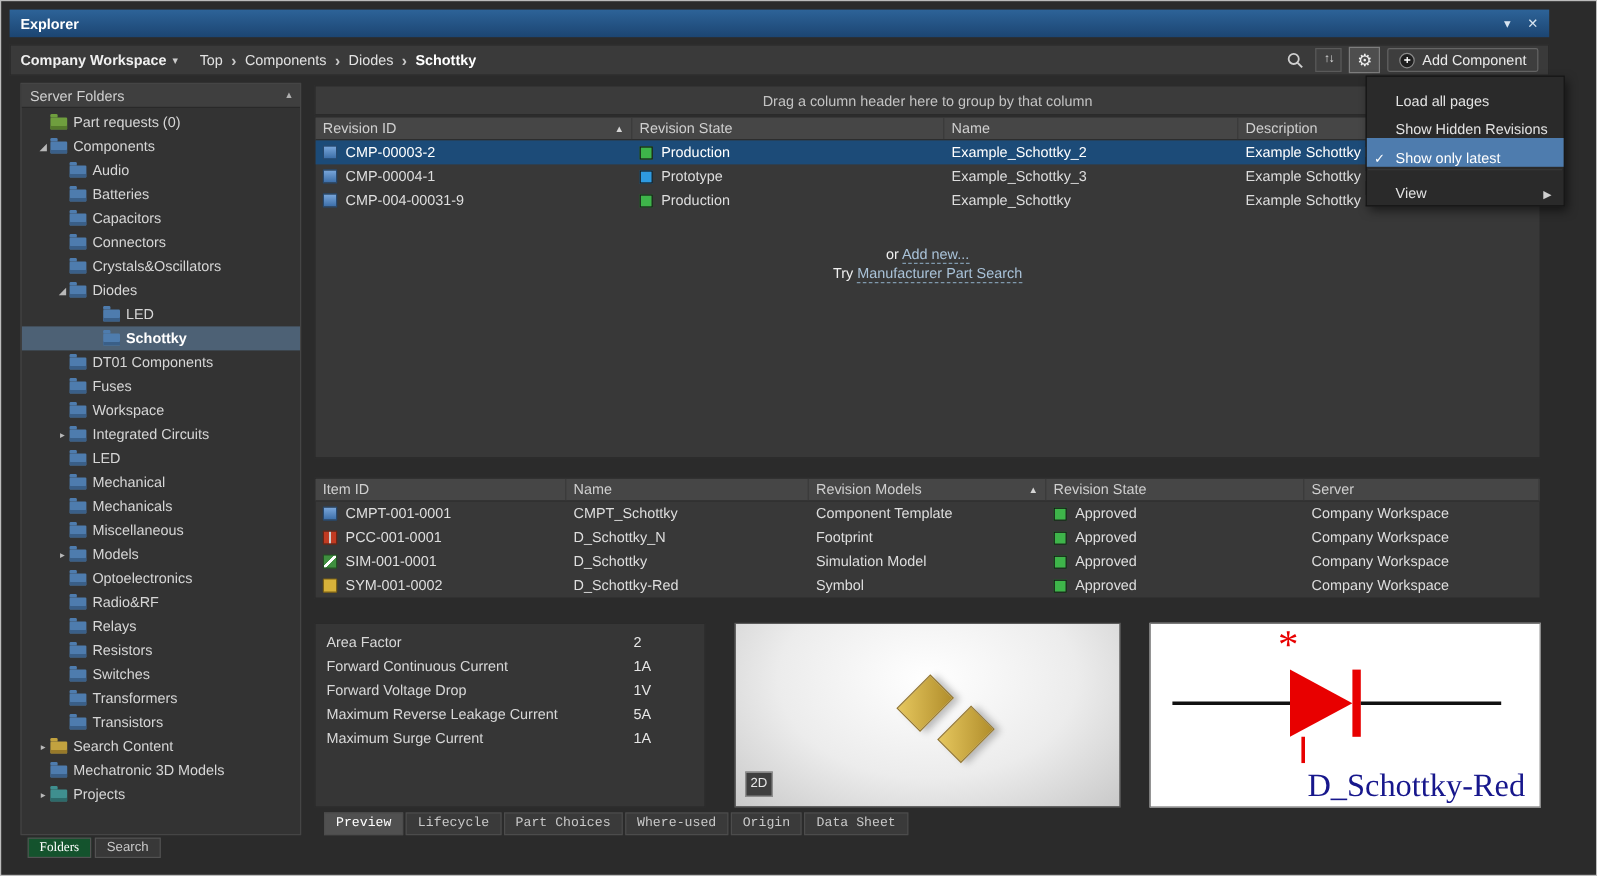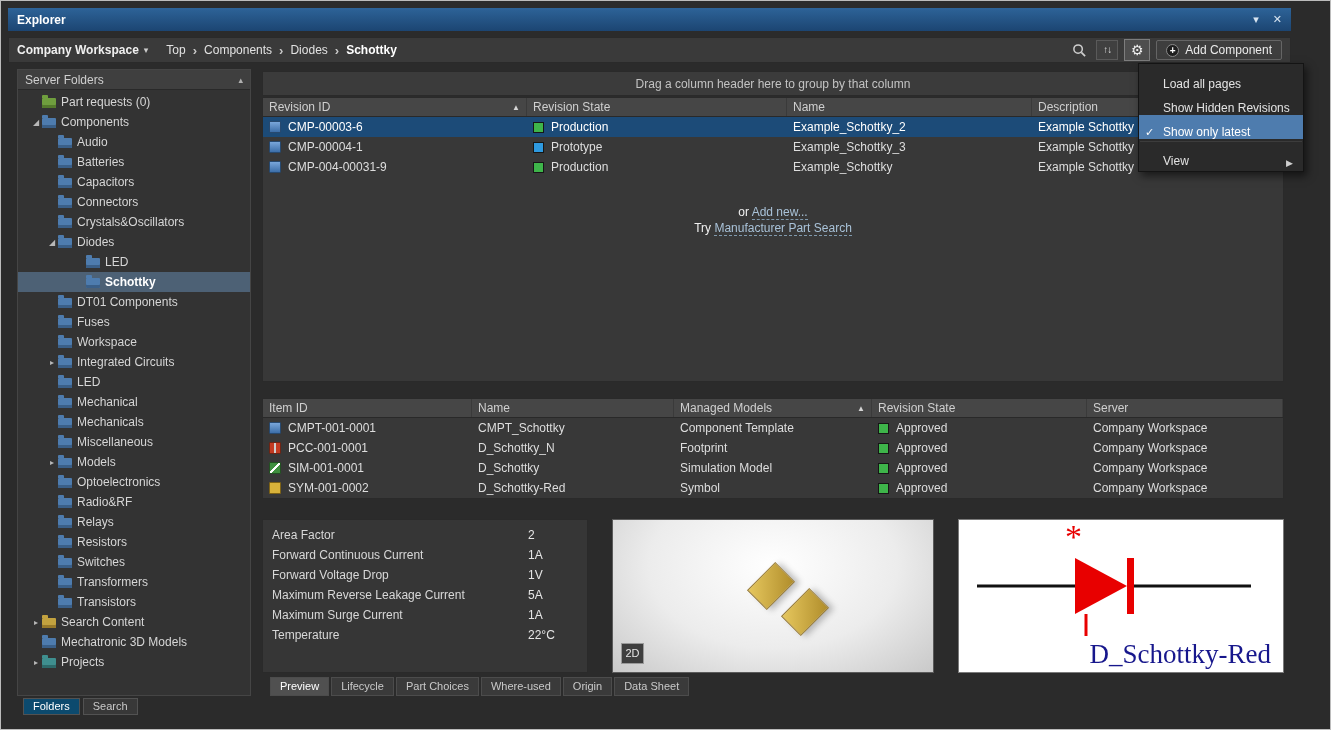--- a/index.html
+++ b/index.html
@@ -67,21 +67,21 @@
   .lvl-0 { padding-left:12px; } .lvl-1 { padding-left:28px; } .lvl-2 { padding-left:56px; }
   .ticon { width:14px; height:10px; border-radius:1px; position:relative; flex:none; margin-top:2px; }
   .ticon::before { content:""; position:absolute; top:-3px; left:0; width:6px; height:3px;
     border-radius:1px 1px 0 0; background:inherit; }
   .folder-blue { background:#4e7cae; box-shadow:inset 0 -3px 0 #3a5f88; }
   .folder-yellow { background:#c2a23f; box-shadow:inset 0 -3px 0 #97792a; }
   .part-requests { background:#6f9e3e; box-shadow:inset 0 -3px 0 #54792c; }
   .projects { background:#3f8f8f; box-shadow:inset 0 -3px 0 #2d6a6a; }
   .sb-tabs { position:absolute; left:22px; top:697px; display:flex; gap:3px; }
   .sb-tab { font-size:11px; padding:1px 9px 2px; background:#383838; border:1px solid #525252; color:#c9c9c9; cursor:pointer; }
-  .sb-tab.active { background:#0c4a6e; color:#ffffff; }
+  .sb-tab.active { background:#14532d; color:#ffffff;font-family:Liberation Serif, serif; }
   
   .main { position:absolute; left:261px; top:70px; width:1022px; }
   .groupbar { height:25px; line-height:24px; background:#3b3b3b; border:1px solid #2a2a2a;
     text-align:center; color:#c3c3c3; }
   .panel { background:#383838; border:1px solid #2a2a2a; }
   .table1 { margin-top:1px; height:285px; }
   .table2 { margin-top:16px; height:101px; }
   .thead { display:flex; height:19px; background:#464646; border-bottom:1px solid #292929;justify-content:space-between; }
   .th { display:flex; align-items:center; justify-content:space-between; padding:0 6px;
     color:#cfcfcf; border-right:1px solid #3a3a3a; overflow:hidden; cursor:pointer; }
@@ -114,21 +114,21 @@
     box-shadow:3px 4px 6px rgba(0,0,0,.25); }
   .pad1 { left:138px; top:52px; } .pad2 { left:172px; top:78px; }
   .mode2d { position:absolute; left:8px; bottom:8px; width:23px; height:21px;
     background:#3f3f3f; border:1px solid #9a9a9a; color:#e6e6e6; font-size:11px;
     text-align:center; line-height:19px; cursor:pointer; }
   .sym { width:336px; border:1px solid #7a7a7a; background:#ffffff; position:relative; overflow:hidden; }
   .sym svg { position:absolute; left:0; top:4px; width:336px; height:112px; }
   .symname { position:absolute; right:12px; bottom:2px; color:#17178c;
     font-family:"Liberation Serif","DejaVu Serif",serif; font-size:27px; }
   
-  .tabs { margin-top:4px; display:flex; gap:2px; padding-left:8px; }
+  .tabs { margin-top:4px; display:flex; gap:2px; padding-left:8px;font-family:Liberation Mono, monospace; }
   .tab { font-size:11px; padding:2px 9px 3px; background:#3a3a3a; border:1px solid #4c4c4c;
     color:#c9c9c9; cursor:pointer; }
   .tab.active { background:#505050; color:#ffffff; }
   
   .menu { position:absolute; left:1137px; top:62px; width:166px; z-index:10;
     background:#2a2a2a; border:1px solid #141414; box-shadow:3px 4px 8px rgba(0,0,0,.55); padding:3px 0; }
   .mi { height:24px; display:flex; align-items:flex-end; padding:0 10px 0 6px; color:#e3e3e3; cursor:pointer; }
   .mi .chk { width:18px; font-size:11px; flex:none; }
   .mi.highlighted { background:var(--menu_highlight,#4e7cae); color:#ffffff; }
   .menu .sep { height:1px; background:#191919; border-bottom:1px solid #3c3c3c; margin:2px 1px; }
@@ -362,21 +362,21 @@
         </div>
         <div class="th c1d">
           <span>Description</span>
         </div>
       </div>
       <div>
 
       <div class="trow selected">
             <div class="cell c1a">
               <span class="icon chip"></span>
-              <span>CMP-00003-6</span>
+              <span>CMP-00003-2</span>
             </div>
             <div class="cell c1b">
               <span class="state green"></span>
               <span>Production</span>
             </div>
             <div class="cell c1c">Example_Schottky_2</div>
             <div class="cell c1d">Example Schottky D</div>
           </div>
           <div class="trow">
             <div class="cell c1a">
@@ -415,21 +415,21 @@
 
     <div class="panel table2">
       <div class="thead">
         <div class="th c2a">
           <span>Item ID</span>
         </div>
         <div class="th c2b">
           <span>Name</span>
         </div>
         <div class="th c2c">
-          <span>Managed Models</span>
+          <span>Revision Models</span>
           <span class="sort">▲</span>
         </div>
         <div class="th c2d">
           <span>Revision State</span>
         </div>
         <div class="th c2e">
           <span>Server</span>
         </div>
       </div>
       <div>
@@ -504,24 +504,20 @@
             <span class="pname">Forward Voltage Drop</span>
             <span class="pval">1V</span>
           </div>
           <div class="prow">
             <span class="pname">Maximum Reverse Leakage Current</span>
             <span class="pval">5A</span>
           </div>
           <div class="prow">
             <span class="pname">Maximum Surge Current</span>
             <span class="pval">1A</span>
-          </div>
-          <div class="prow">
-            <span class="pname">Temperature</span>
-            <span class="pval">22°C</span>
           </div>
         </div>
 
       <div class="p3d">
         <span class="pad pad1"></span>
         <span class="pad pad2"></span>
         <span class="mode2d">2D</span>
       </div>
 
       <div class="sym">

